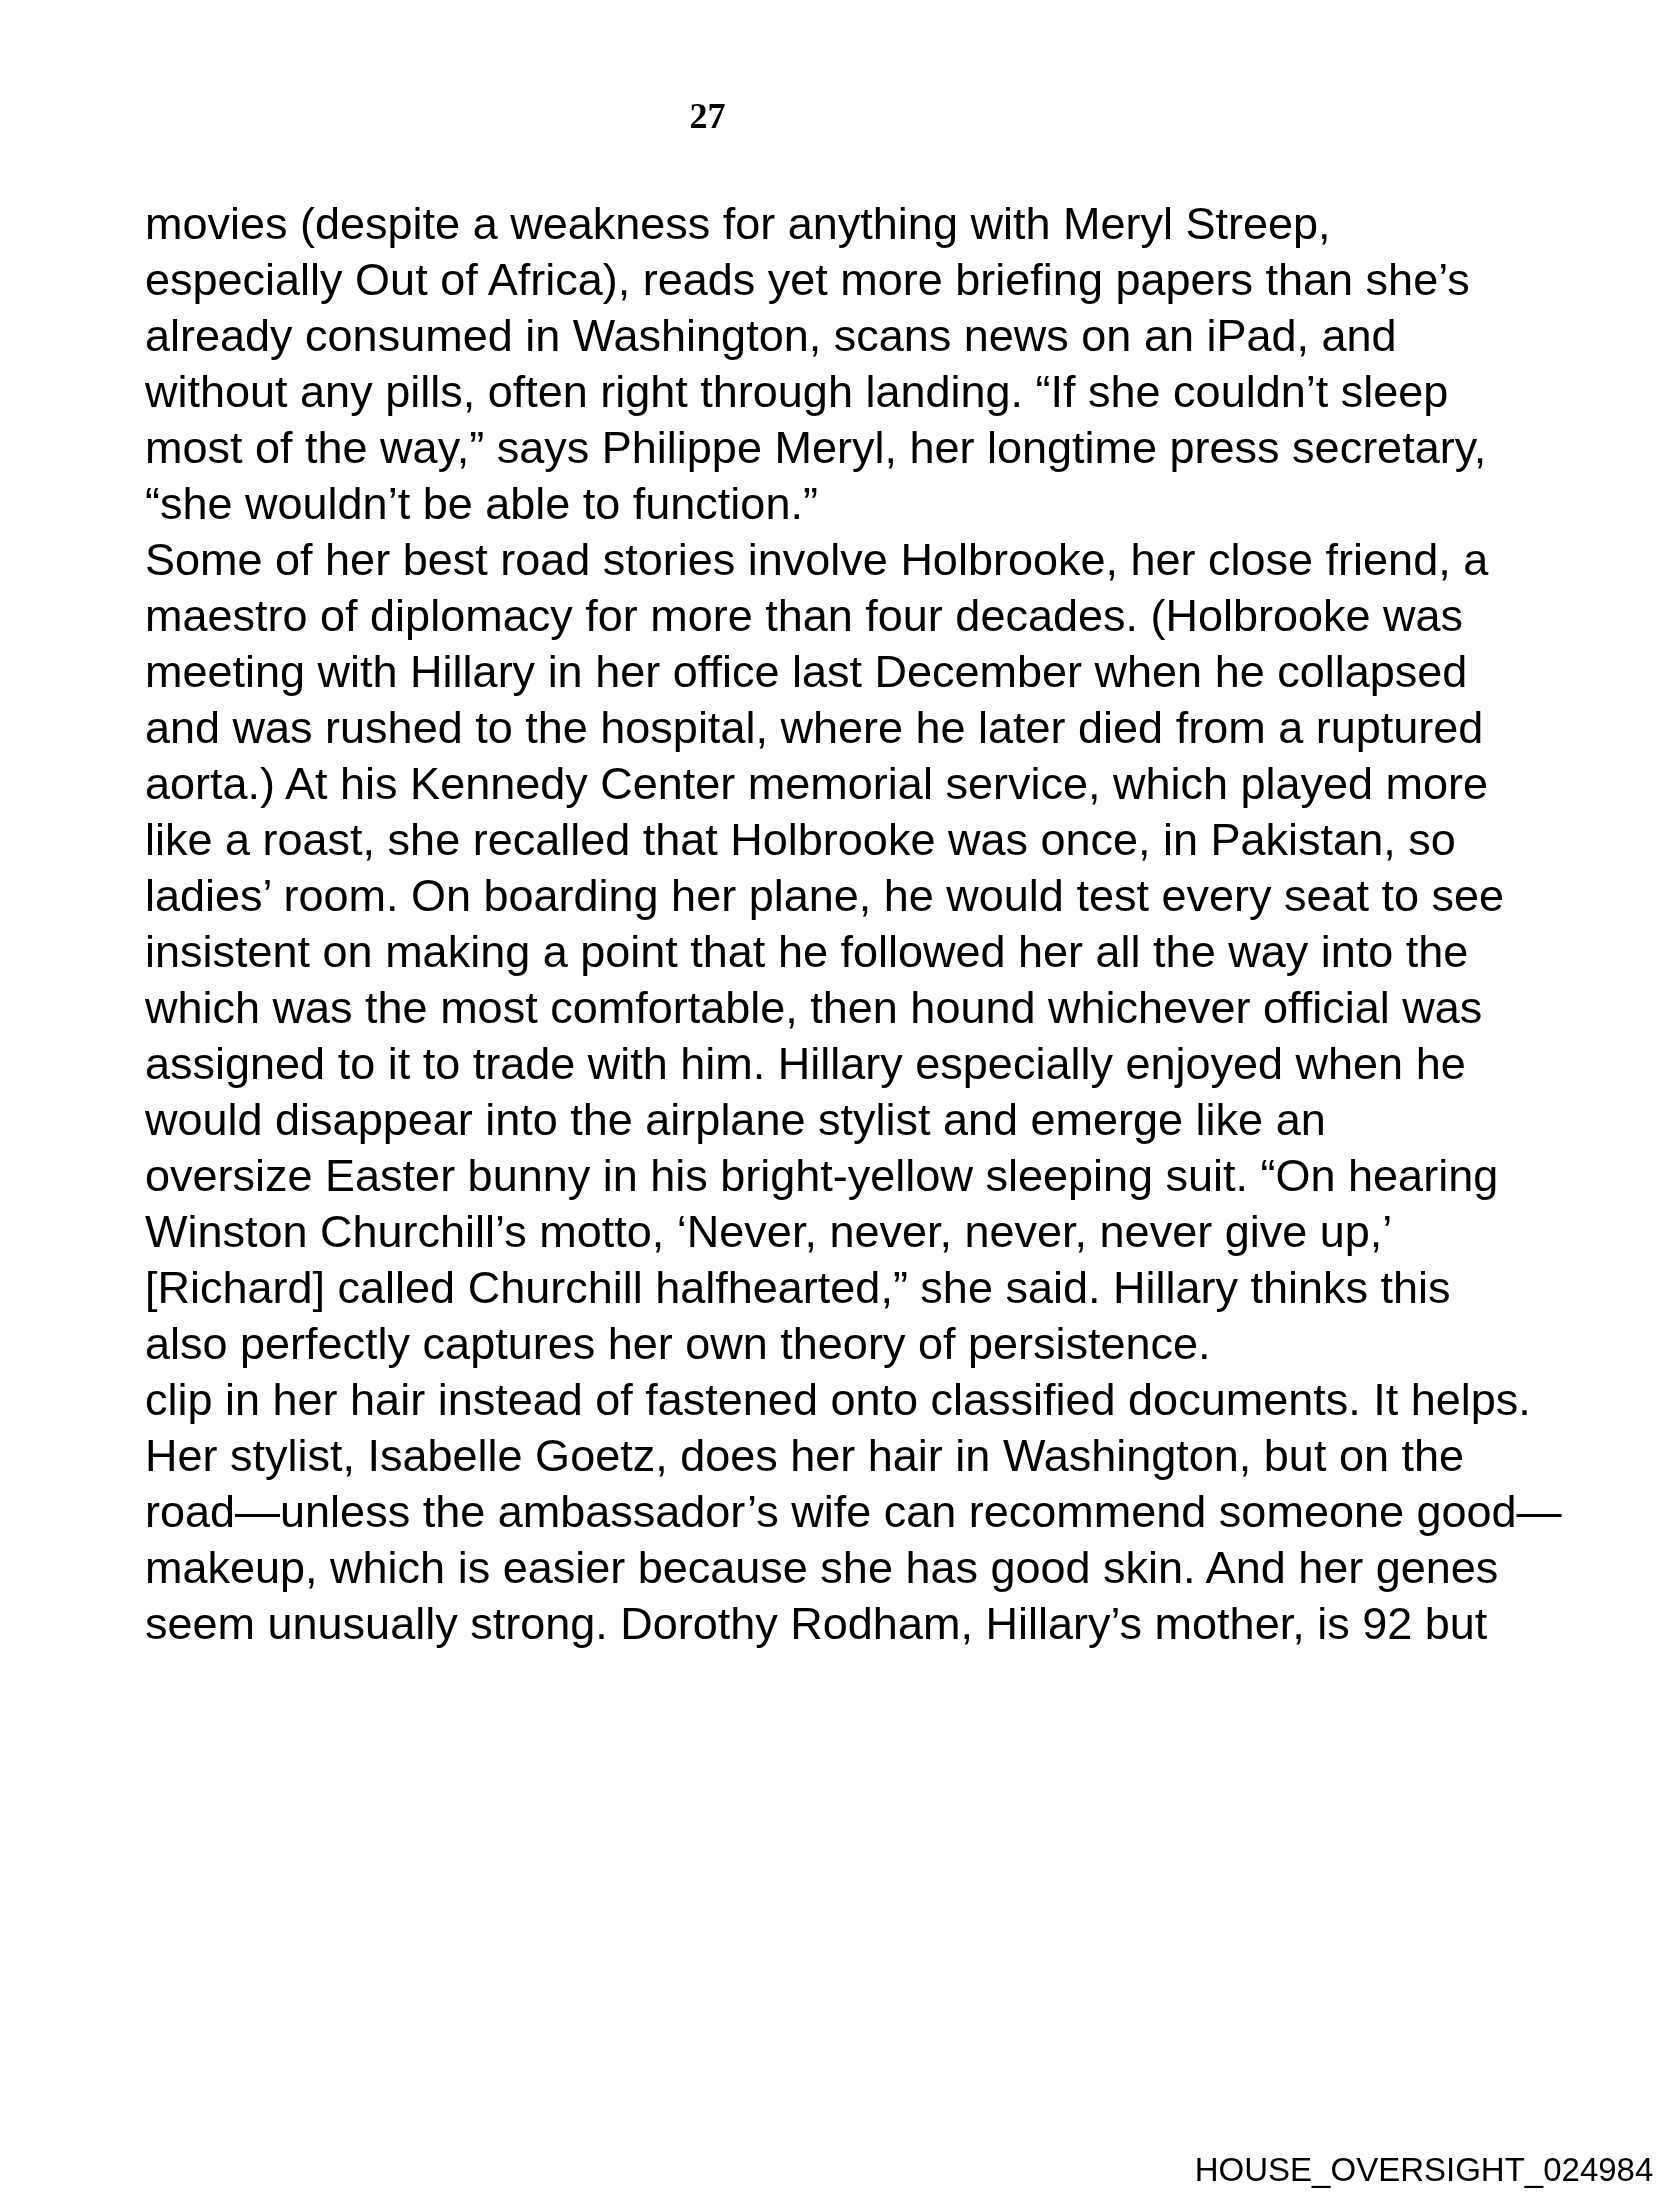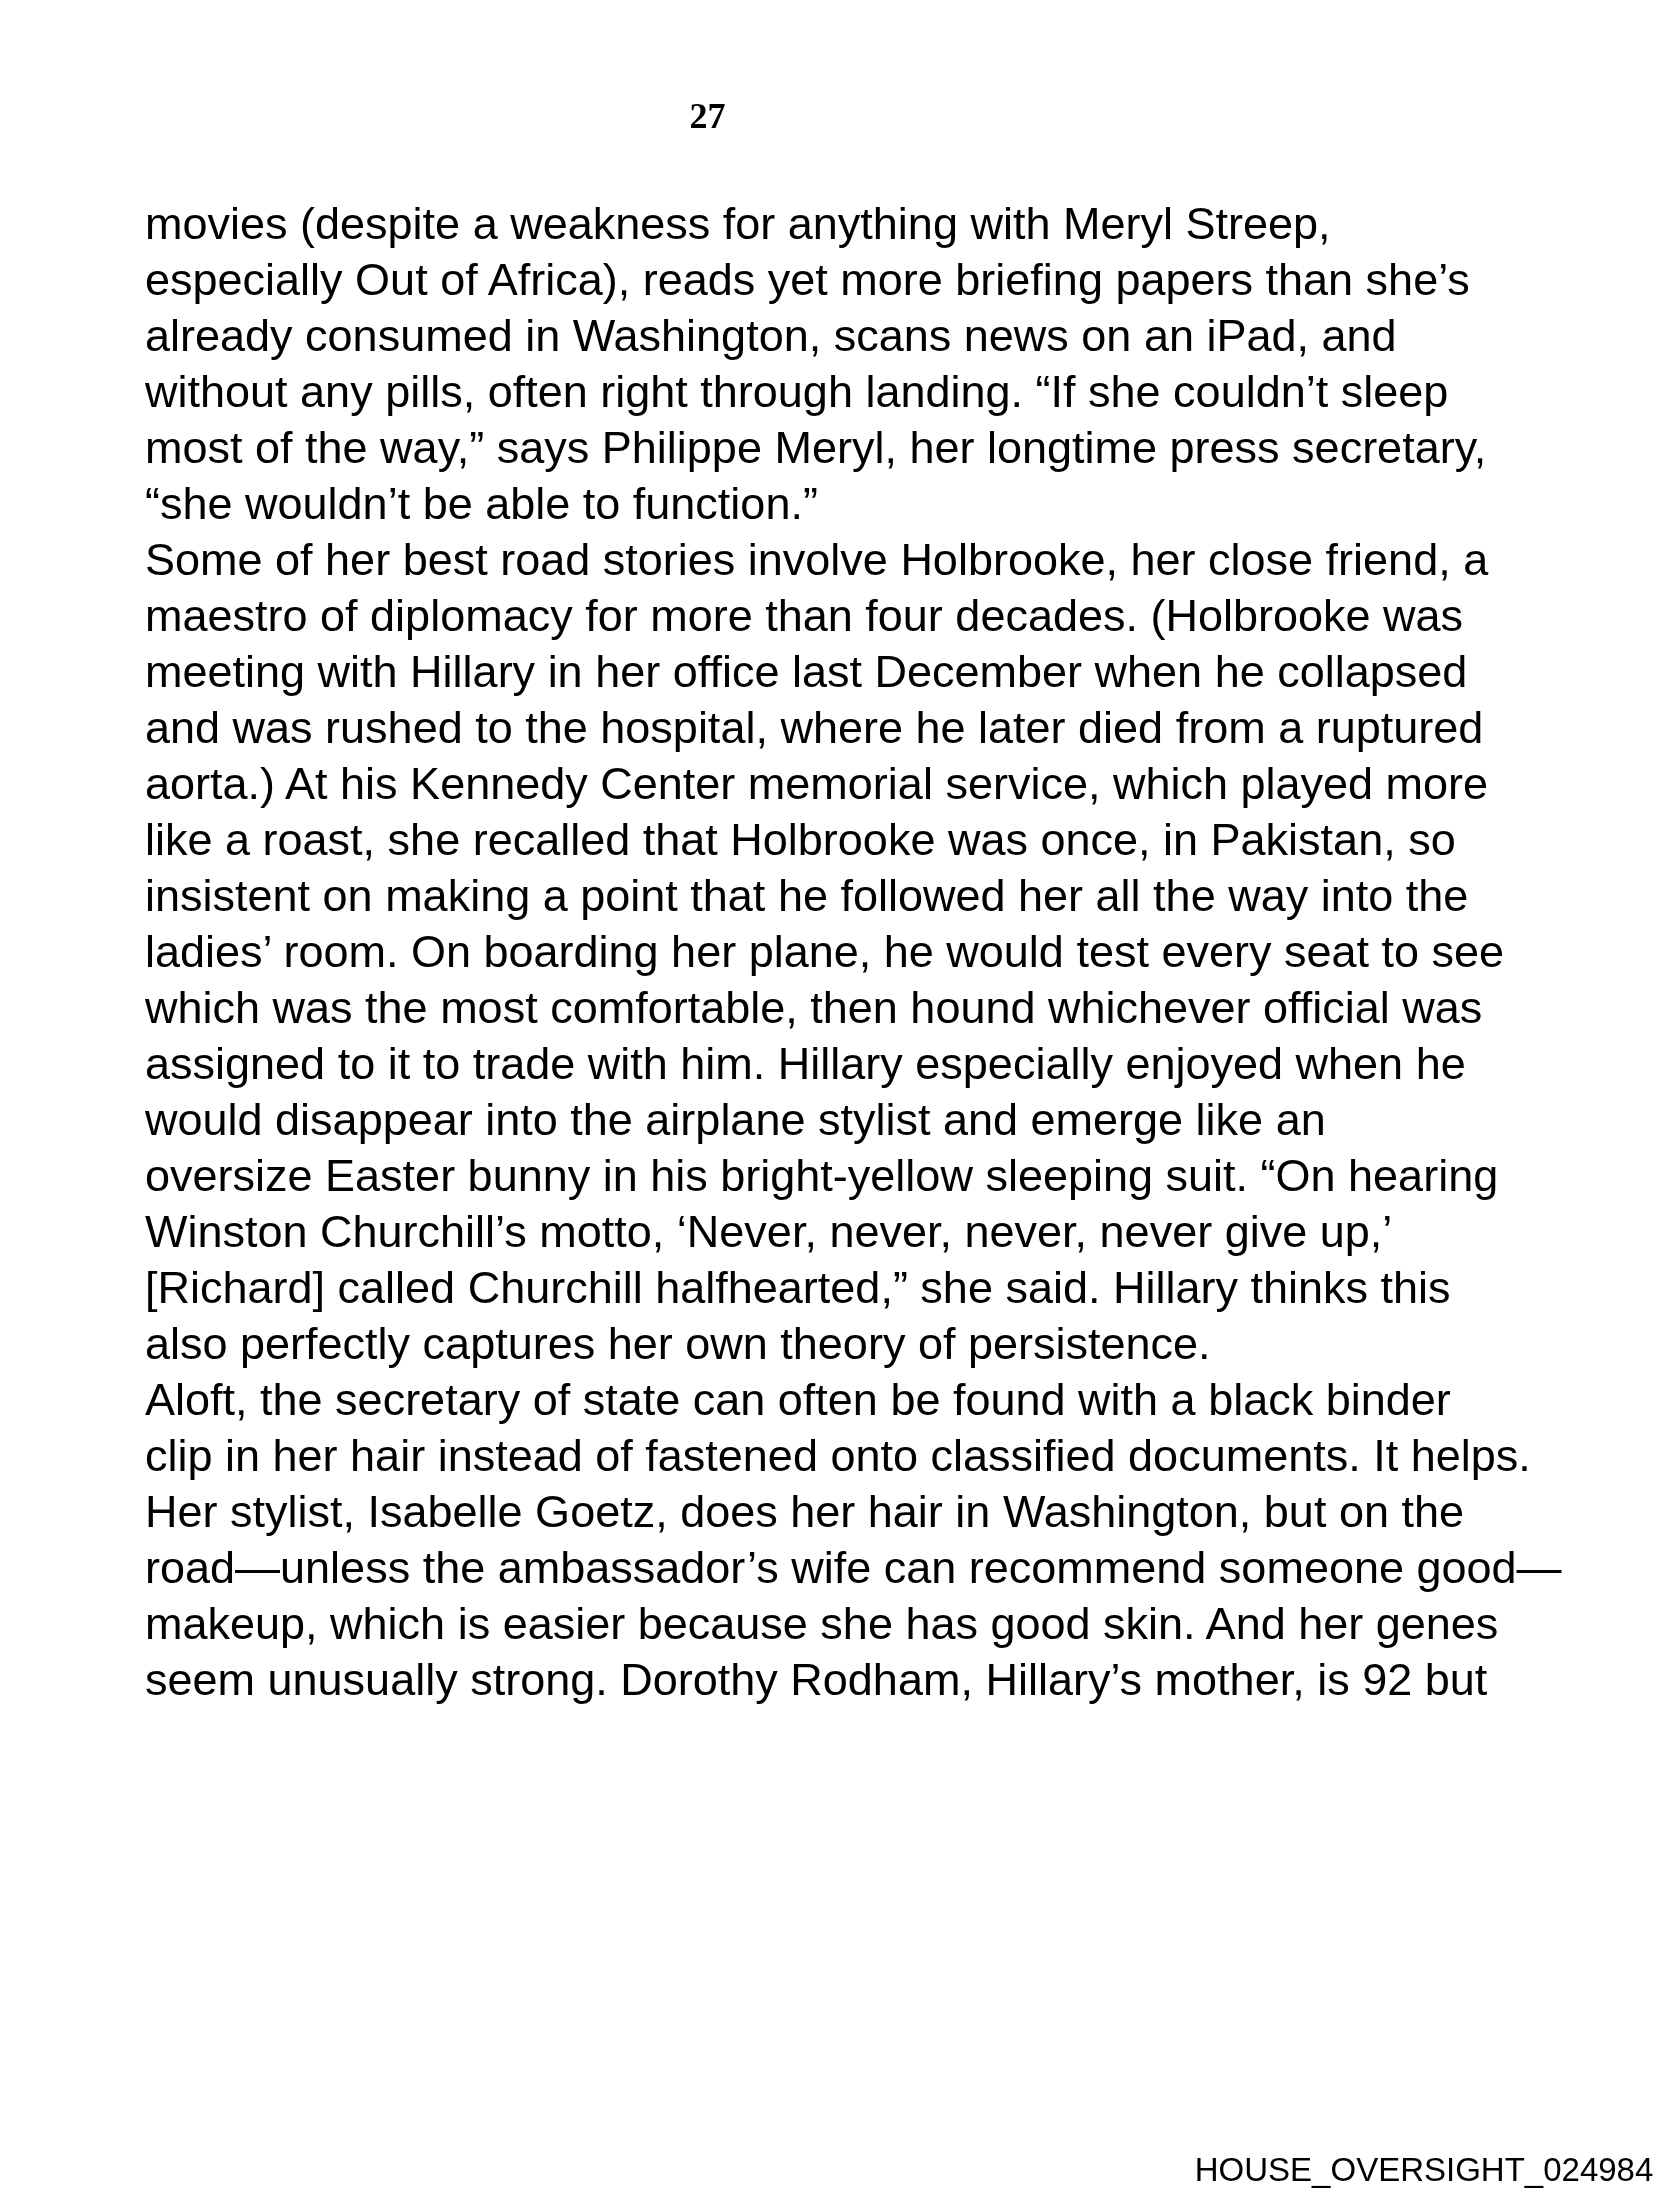--- a/index.html
+++ b/index.html
@@ -34,30 +34,29 @@
   <span class="line">already consumed in Washington, scans news on an iPad, and</span>
   <span class="line">without any pills, often right through landing. “If she couldn’t sleep</span>
   <span class="line">most of the way,” says Philippe Meryl, her longtime press secretary,</span>
   <span class="line">“she wouldn’t be able to function.”</span>
   <span class="line">Some of her best road stories involve Holbrooke, her close friend, a</span>
   <span class="line">maestro of diplomacy for more than four decades. (Holbrooke was</span>
   <span class="line">meeting with Hillary in her office last December when he collapsed</span>
   <span class="line">and was rushed to the hospital, where he later died from a ruptured</span>
   <span class="line">aorta.) At his Kennedy Center memorial service, which played more</span>
   <span class="line">like a roast, she recalled that Holbrooke was once, in Pakistan, so</span>
+  <span class="line">ladies’ room. On boarding her plane, he would test every seat to see</span>
   <span class="line">insistent on making a point that he followed her all the way into the</span>
-  <span class="line">ladies’ room. On boarding her plane, he would test every seat to see</span>
   <span class="line">which was the most comfortable, then hound whichever official was</span>
   <span class="line">assigned to it to trade with him. Hillary especially enjoyed when he</span>
   <span class="line">would disappear into the airplane stylist and emerge like an</span>
   <span class="line">oversize Easter bunny in his bright-yellow sleeping suit. “On hearing</span>
   <span class="line">Winston Churchill’s motto, ‘Never, never, never, never give up,’</span>
   <span class="line">[Richard] called Churchill halfhearted,” she said. Hillary thinks this</span>
   <span class="line">also perfectly captures her own theory of persistence.</span>
-  <span class="line">Aloft, the secretary of state can often be found with a black binder</span>
   <span class="line">clip in her hair instead of fastened onto classified documents. It helps.</span>
   <span class="line">Her stylist, Isabelle Goetz, does her hair in Washington, but on the</span>
   <span class="line">road—unless the ambassador’s wife can recommend someone good—</span>
   <span class="line">makeup, which is easier because she has good skin. And her genes</span>
   <span class="line">seem unusually strong. Dorothy Rodham, Hillary’s mother, is 92 but</span>
 </div>
 
 <div class="footer-id">HOUSE_OVERSIGHT_024984</div>
 
 

